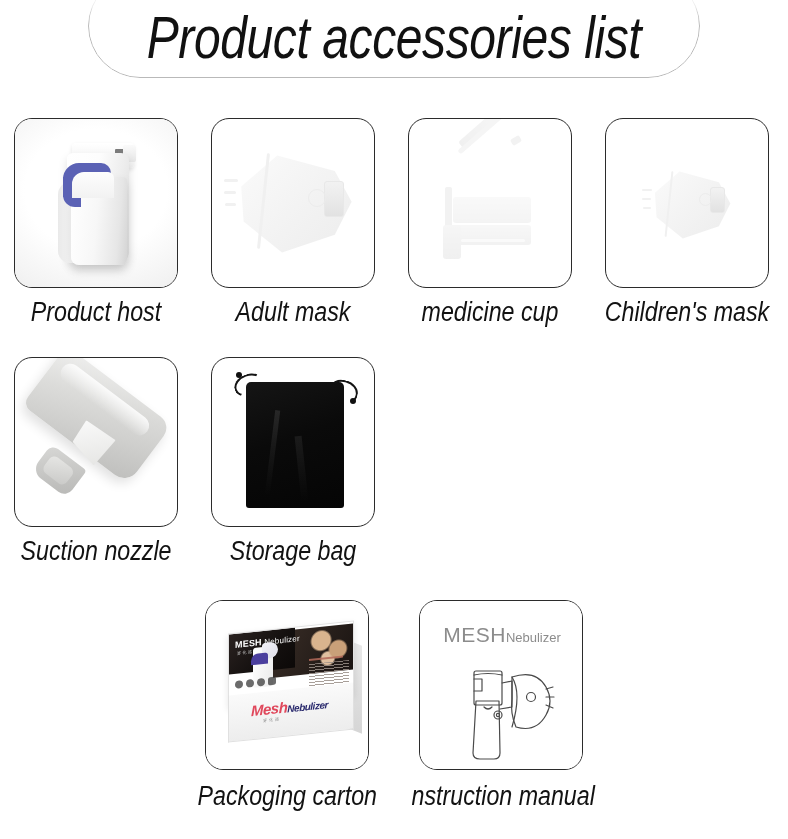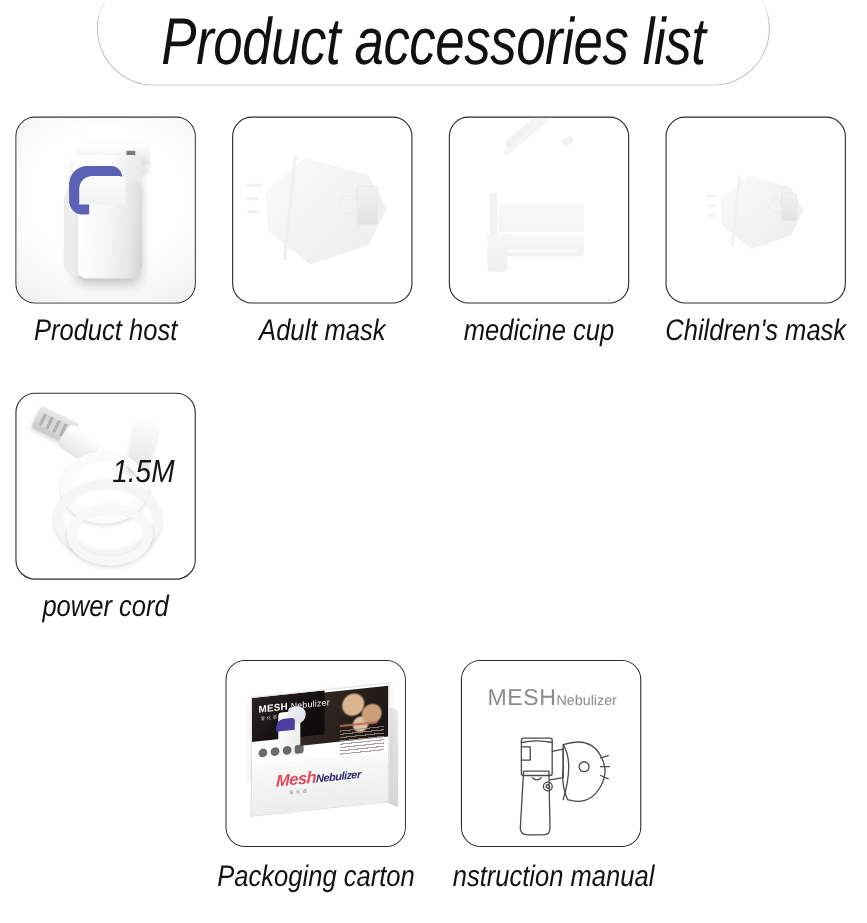--- a/index.html
+++ b/index.html
@@ -33,21 +33,21 @@
     line-height:68px;
     letter-spacing:-0.5px;
     color:#111111;
     transform:scaleX(0.80);
     transform-origin:center top;
     white-space:nowrap;
   }
 
   
   .row{position:absolute;left:0;width:788px;display:flex;}
-  .row-1{top:106px;align-items:center;}
+  .row-1{top:118px;align-items:center;}
   .row-2{top:357px;}
   .row-3{top:600px;}
   .row-1,.row-2{justify-content:flex-start;padding-left:14px;box-sizing:border-box;gap:33px;}
   .row-3{justify-content:center;gap:50px;}
 
   .cell{width:164px;position:relative;}
 
   .card{
     width:164px;height:170px;
     border:1.3px solid #2b2b2b;
@@ -508,39 +508,49 @@
         </div>
       </div>
     </div>
     <div class="label">Children's mask</div>
   </div>
 
 </div>
 
 <div class="row row-2">
 
-
-
-  <div class="cell">
-    <div class="card">
-      <div class="card-inner">
-        <div class="pc">
-          <div class="pc-usb"></div>
-          <div class="pc-usb-neck"></div>
-          <div class="pc-plug"></div>
-          <div class="pc-loop l1"></div>
-          <div class="pc-loop l2"></div>
-          <div class="pc-loop l3"></div>
+  <div class="cell">
+    <div class="card">
+      <div class="card-inner">
+        <div class="sn">
+          <div class="sn-body"></div>
+          <div class="sn-fin"></div>
+          <div class="sn-mouth"></div>
         </div>
       </div>
     </div>
-    <div class="pc-len">1.5M</div>
-    <div class="label">power cord</div>
-  </div>
-
+    <div class="label">Suction nozzle</div>
+  </div>
+
+
+
+  <div class="cell">
+    <div class="card">
+      <div class="card-inner">
+        <div class="sb">
+          <div class="sb-bag"></div>
+          <div class="sb-str a"></div>
+          <div class="sb-str b"></div>
+          <div class="sb-knot k1"></div>
+          <div class="sb-knot k2"></div>
+        </div>
+      </div>
+    </div>
+    <div class="label">Storage bag</div>
+  </div>
 
 </div>
 
 <div class="row row-3">
 
   <div class="cell">
     <div class="card">
       <div class="card-inner">
         <div class="pk">
           <div class="pk-box">

